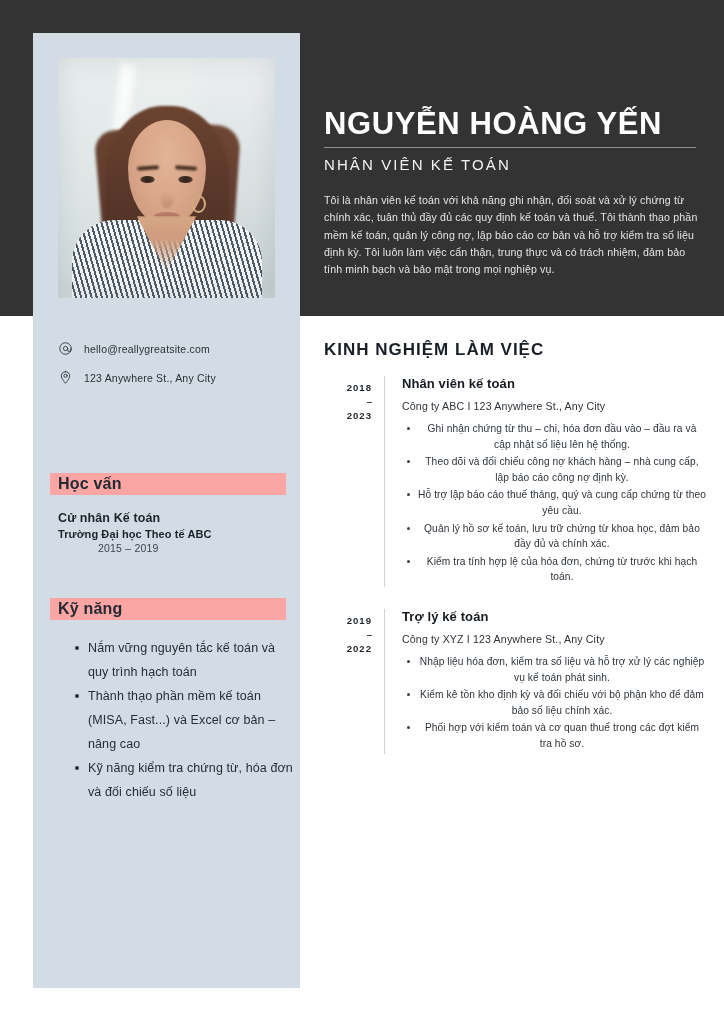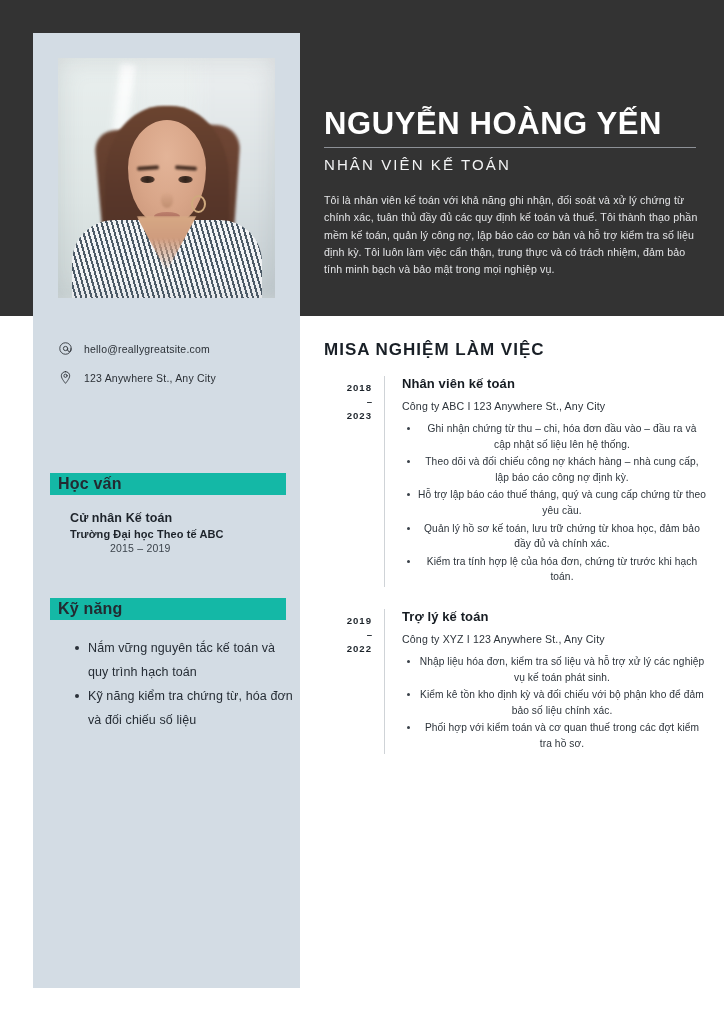--- a/index.html
+++ b/index.html
@@ -199,38 +199,38 @@
     letter-spacing: .2px;
     white-space: nowrap;
   }
 
   
   .side-heading {
     position: absolute;
     left: 17px;
     width: 236px;
     height: 22px;
-    background: #14b8a6;
+    background: #fca5a5;
     display: flex;
     align-items: center;
   }
   .side-heading span {
     font-size: 16px;
     font-weight: bold;
     color: #232a31;
     padding-left: 8px;
     letter-spacing: .2px;
   }
   #edu-heading { top: 440px; }
   #skill-heading { top: 565px; }
 
   
   .edu-block {
     position: absolute;
-    left: 37px;
+    left: 25px;
     top: 478px;
     width: 240px;
   }
   .edu-degree {
     font-size: 12.5px;
     font-weight: bold;
     color: #1d232a;
     margin-bottom: 3px;
     letter-spacing: .1px;
   }
@@ -474,32 +474,33 @@
       <div class="edu-years">2015 – 2019</div>
     </div>
 
     <div class="side-heading" id="skill-heading">
       <span>Kỹ năng</span>
     </div>
 
     <div class="skills-block">
       <ul>
         <li>Nắm vững nguyên tắc kế toán và quy trình hạch toán</li>
+        <li>Thành thạo phần mềm kế toán (MISA, Fast...) và Excel cơ bản – nâng cao</li>
         <li>Kỹ năng kiểm tra chứng từ, hóa đơn và đối chiếu số liệu</li>
       </ul>
     </div>
 
   </div>
 
   <div class="hdr-name">NGUYỄN HOÀNG YẾN</div>
   <div class="hdr-rule"></div>
   <div class="hdr-role">NHÂN VIÊN KẾ TOÁN</div>
   <div class="hdr-summary">Tôi là nhân viên kế toán với khả năng ghi nhận, đối soát và xử lý chứng từ chính xác, tuân thủ đầy đủ các quy định kế toán và thuế. Tôi thành thạo phần mềm kế toán, quản lý công nợ, lập báo cáo cơ bản và hỗ trợ kiểm tra số liệu định kỳ. Tôi luôn làm việc cẩn thận, trung thực và có trách nhiệm, đảm bảo tính minh bạch và bảo mật trong mọi nghiệp vụ.</div>
 
-  <div class="exp-heading">MISA NGHIỆM LÀM VIỆC</div>
+  <div class="exp-heading">KINH NGHIỆM LÀM VIỆC</div>
 
   <div class="exp-list">
 
     <div class="exp-item">
       <div class="exp-dates">
         <div class="exp-date-y">2018</div>
         <div class="exp-date-d">–</div>
         <div class="exp-date-y">2023</div>
       </div>
       <div class="exp-divider"></div>

